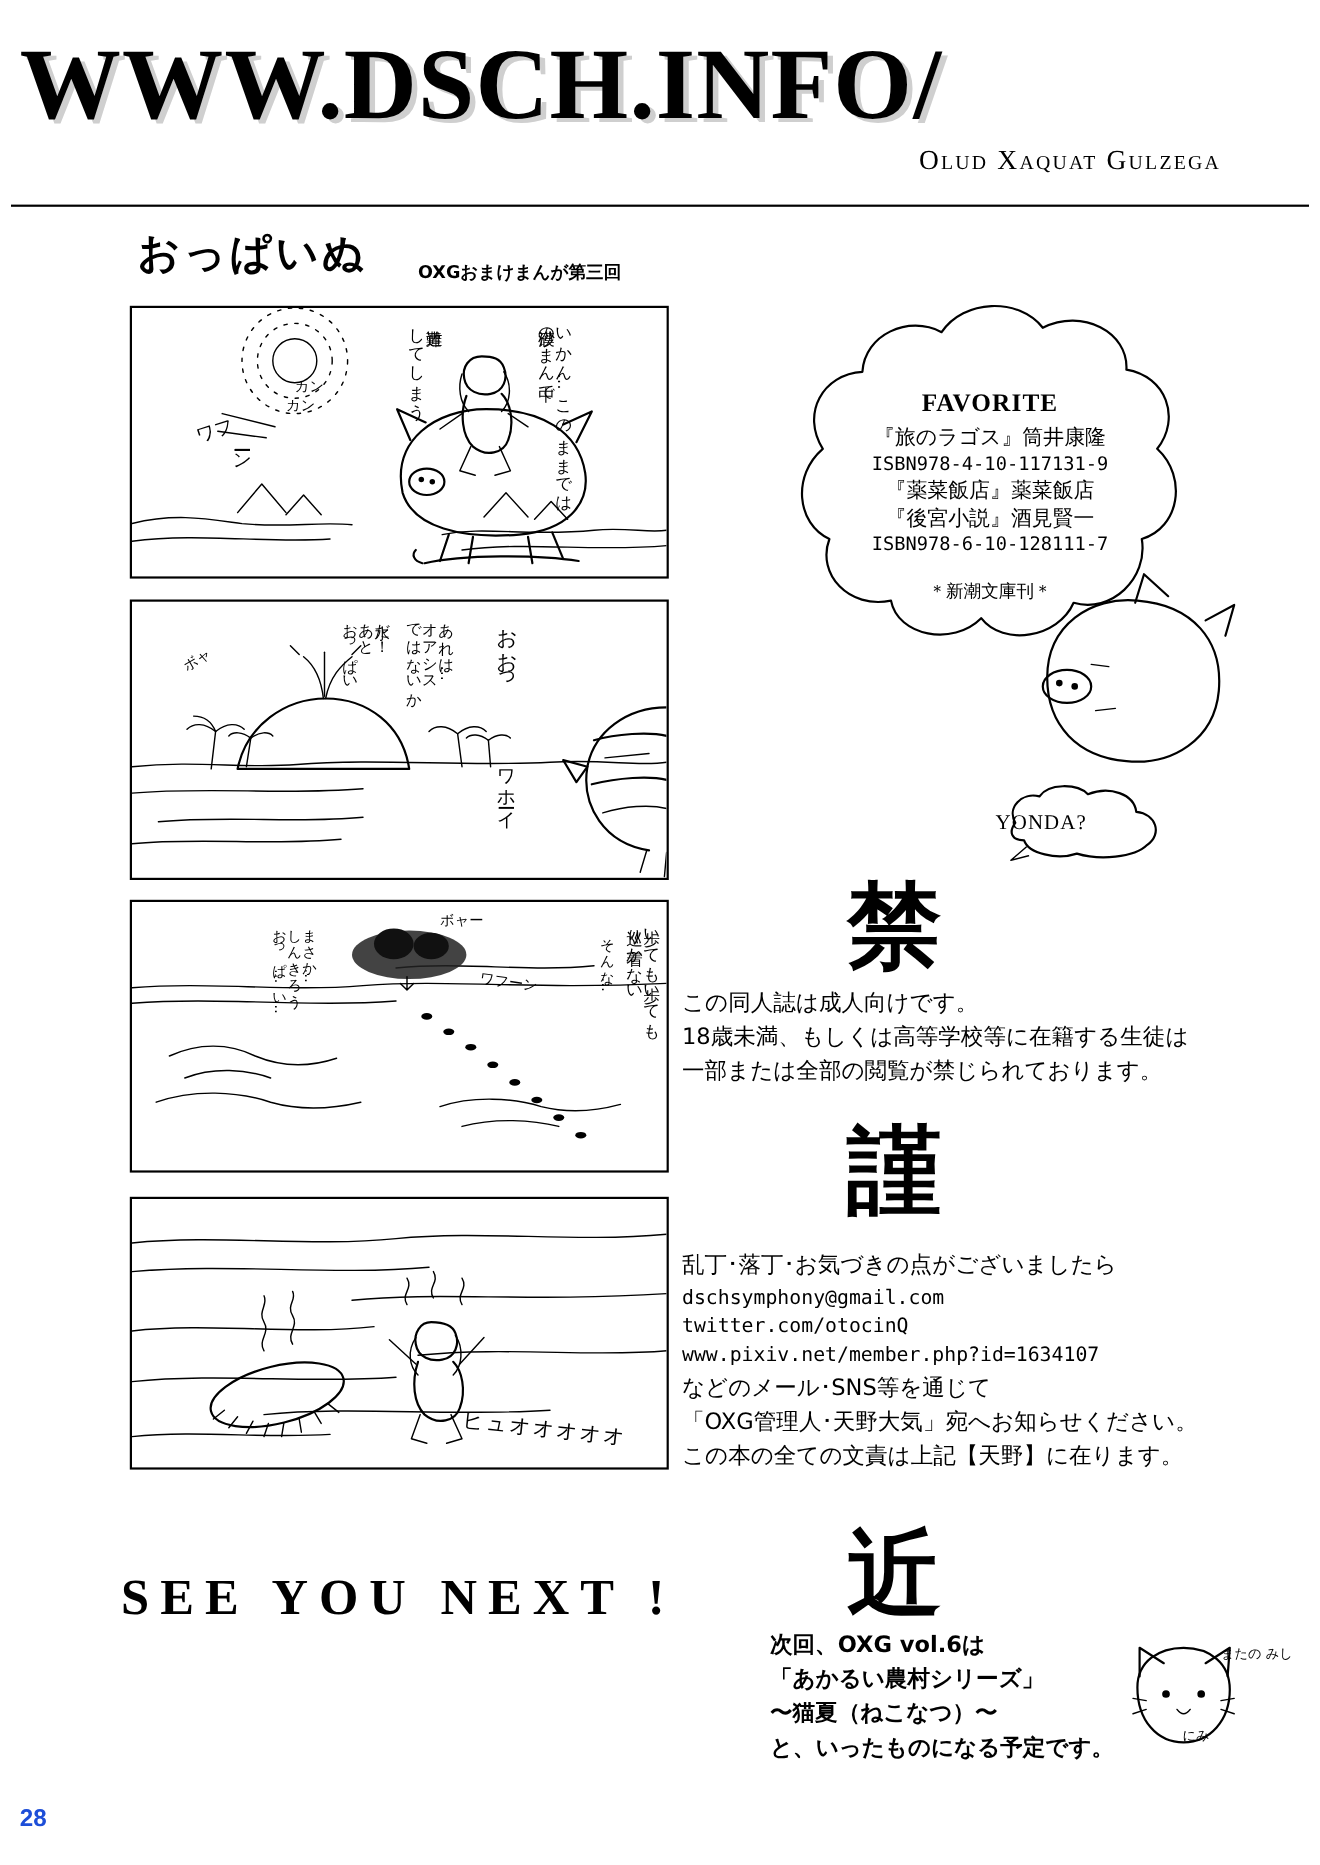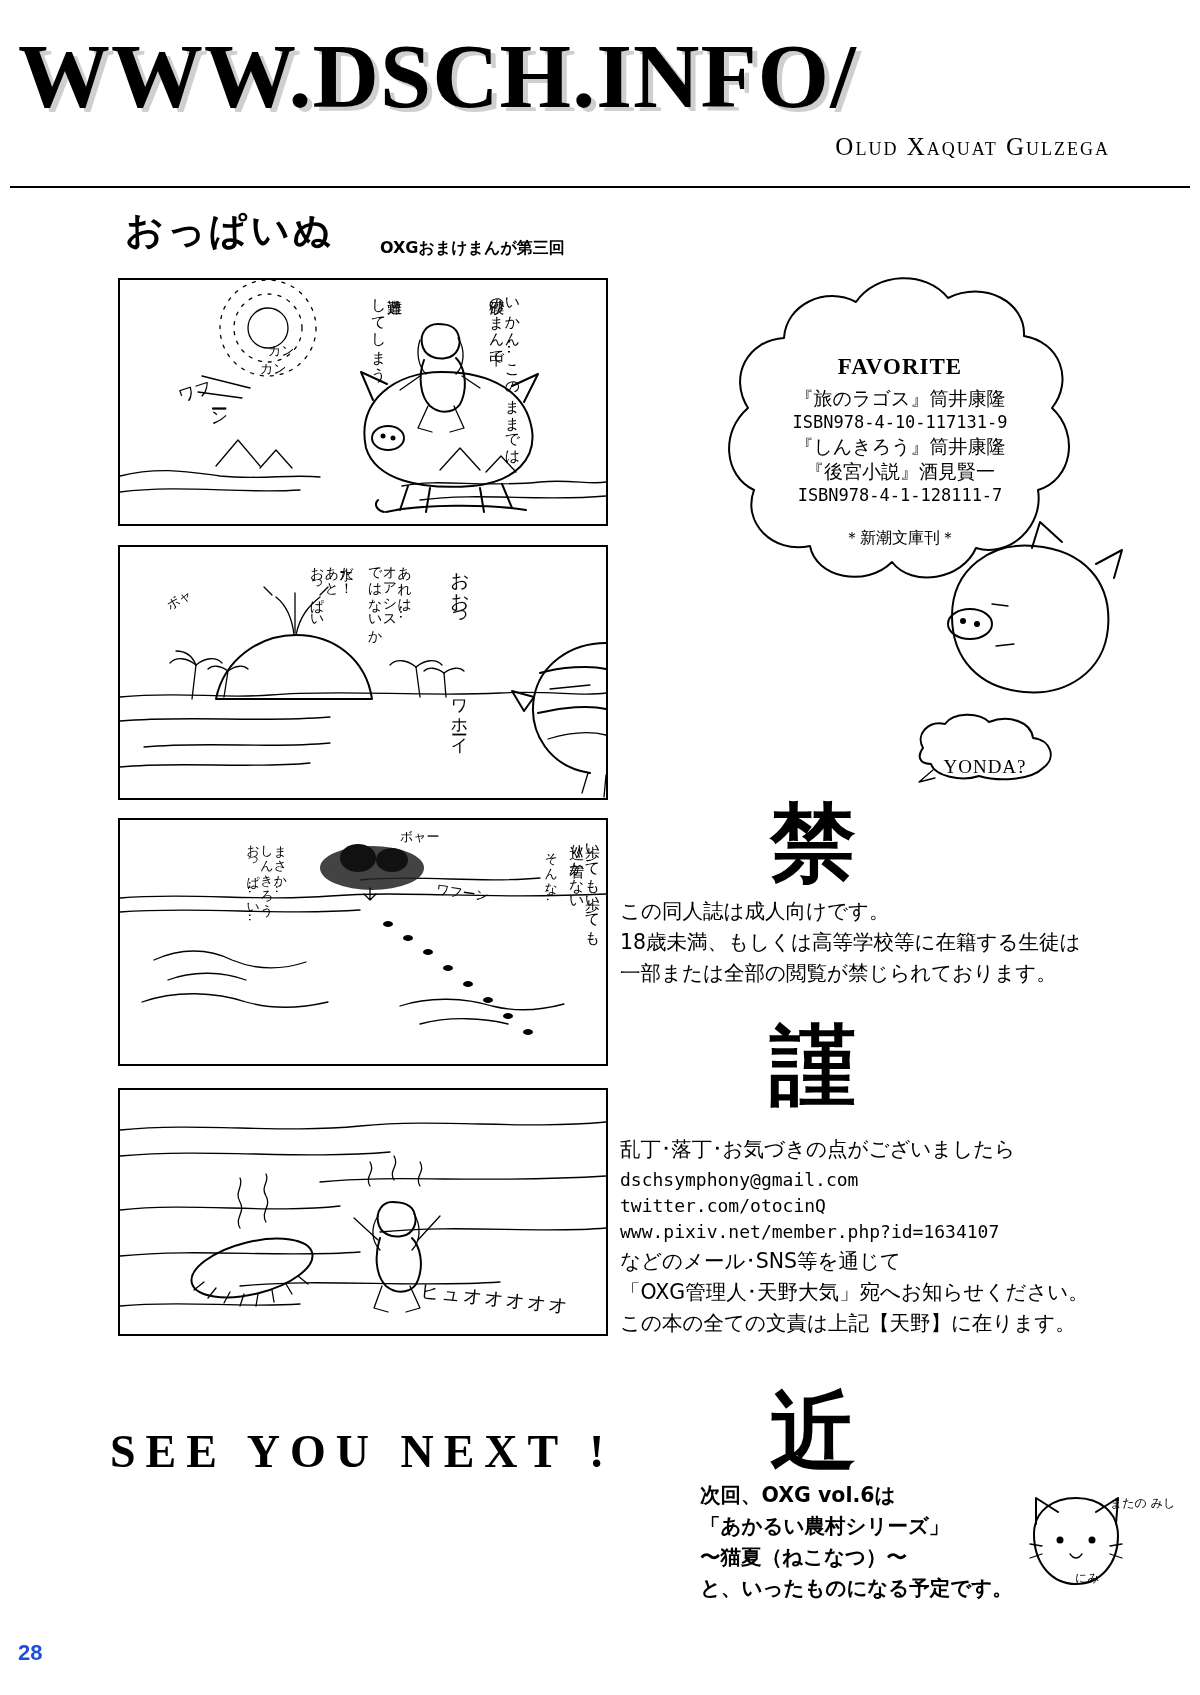--- a/index.html
+++ b/index.html
@@ -74,21 +74,21 @@
   }
   .fav-content .fav-line{font-size:19px;line-height:1.32;}
   .fav-content .fav-line.isbn{font-family:"DejaVu Sans Mono", monospace;font-size:17px;letter-spacing:0px;}
   .fav-content .fav-line.isbn small{font-size:12px;}
   .fav-foot{margin-top:22px;font-size:16px;}
 
   .yonda{
     position:absolute;left:905px;top:712px;width:160px;height:72px;
   }
   .yonda .yonda-txt{
-    position:absolute;left:0;top:44px;width:160px;text-align:center;
+    position:absolute;left:0;top:26px;width:160px;text-align:left;
     font-family:"Liberation Serif", serif;font-size:19px;letter-spacing:1px;font-variant:small-caps;
   }
 
   .kanji{
     position:absolute;font-family:"DejaVu Sans", sans-serif;
     font-size:86px;font-weight:bold;line-height:1;
   }
   .block-text{
     position:absolute;font-family:"DejaVu Sans", sans-serif;
     font-size:20.5px;line-height:1.52;white-space:pre-line;
@@ -345,23 +345,23 @@
       C344 268 310 300 276 290
       C262 322 212 330 192 304
       C166 330 116 320 110 288
       C72 296 42 264 54 232
       C24 218 20 174 48 150 Z"></path>
   </svg>
   <div class="fav-content">
     <div class="fav-head">FAVORITE</div>
     <div class="fav-line">『旅のラゴス』筒井康隆</div>
     <div class="fav-line isbn">ISBN978-4-10-117131-9</div>
-    <div class="fav-line">『しんきろう』筒井康隆</div>
+    <div class="fav-line">『薬菜飯店』薬菜飯店</div>
     <div class="fav-line">『後宮小説』酒見賢一</div>
-    <div class="fav-line isbn">ISBN978-4-1-128111-7</div>
+    <div class="fav-line isbn">ISBN978-6-10-128111-7</div>
     <div class="fav-foot">＊新潮文庫刊＊</div>
   </div>
 </div>
 
 <div style="position:absolute;left:900px;top:520px;width:230px;height:200px;">
   <svg width="230" height="200" viewBox="0 0 230 200">
     <path class="ink" d="M52 96 C52 48 92 22 134 26 C184 30 212 62 208 108 C204 152 166 176 124 172 C80 168 52 140 52 96 Z"></path>
     <path class="ink" d="M132 28 l8 -26 l22 20"></path>
     <path class="ink" d="M196 44 l26 -14 l-8 28"></path>
     <ellipse cx="70" cy="104" rx="22" ry="15" class="ink"></ellipse>

